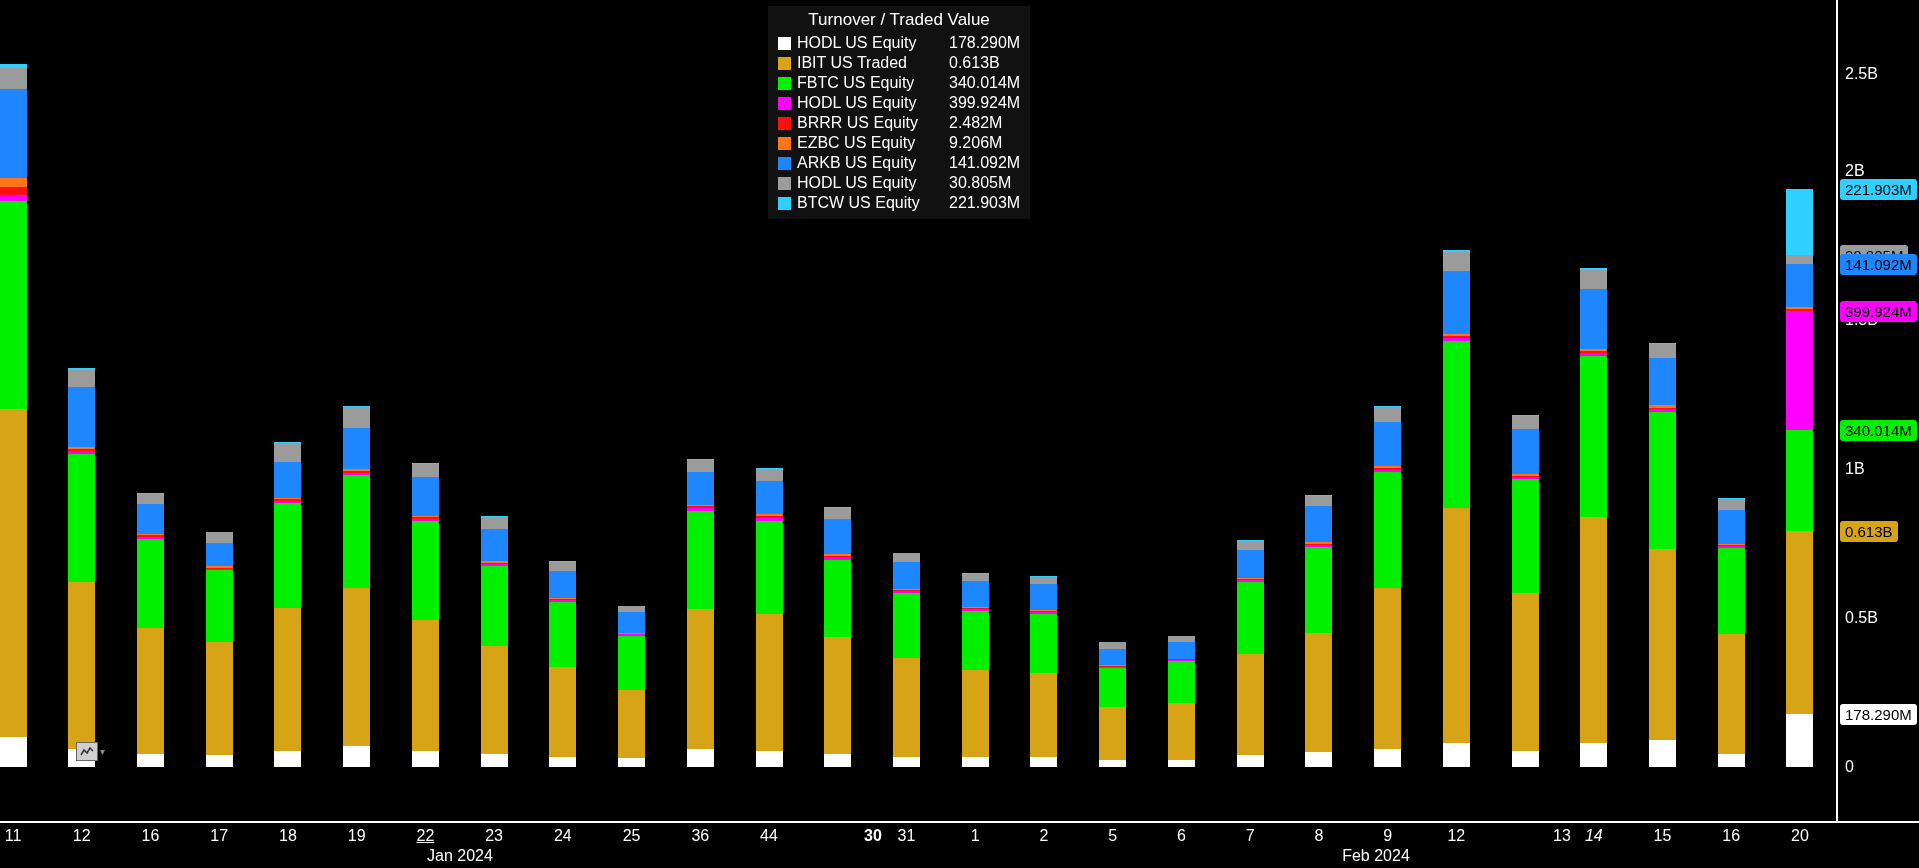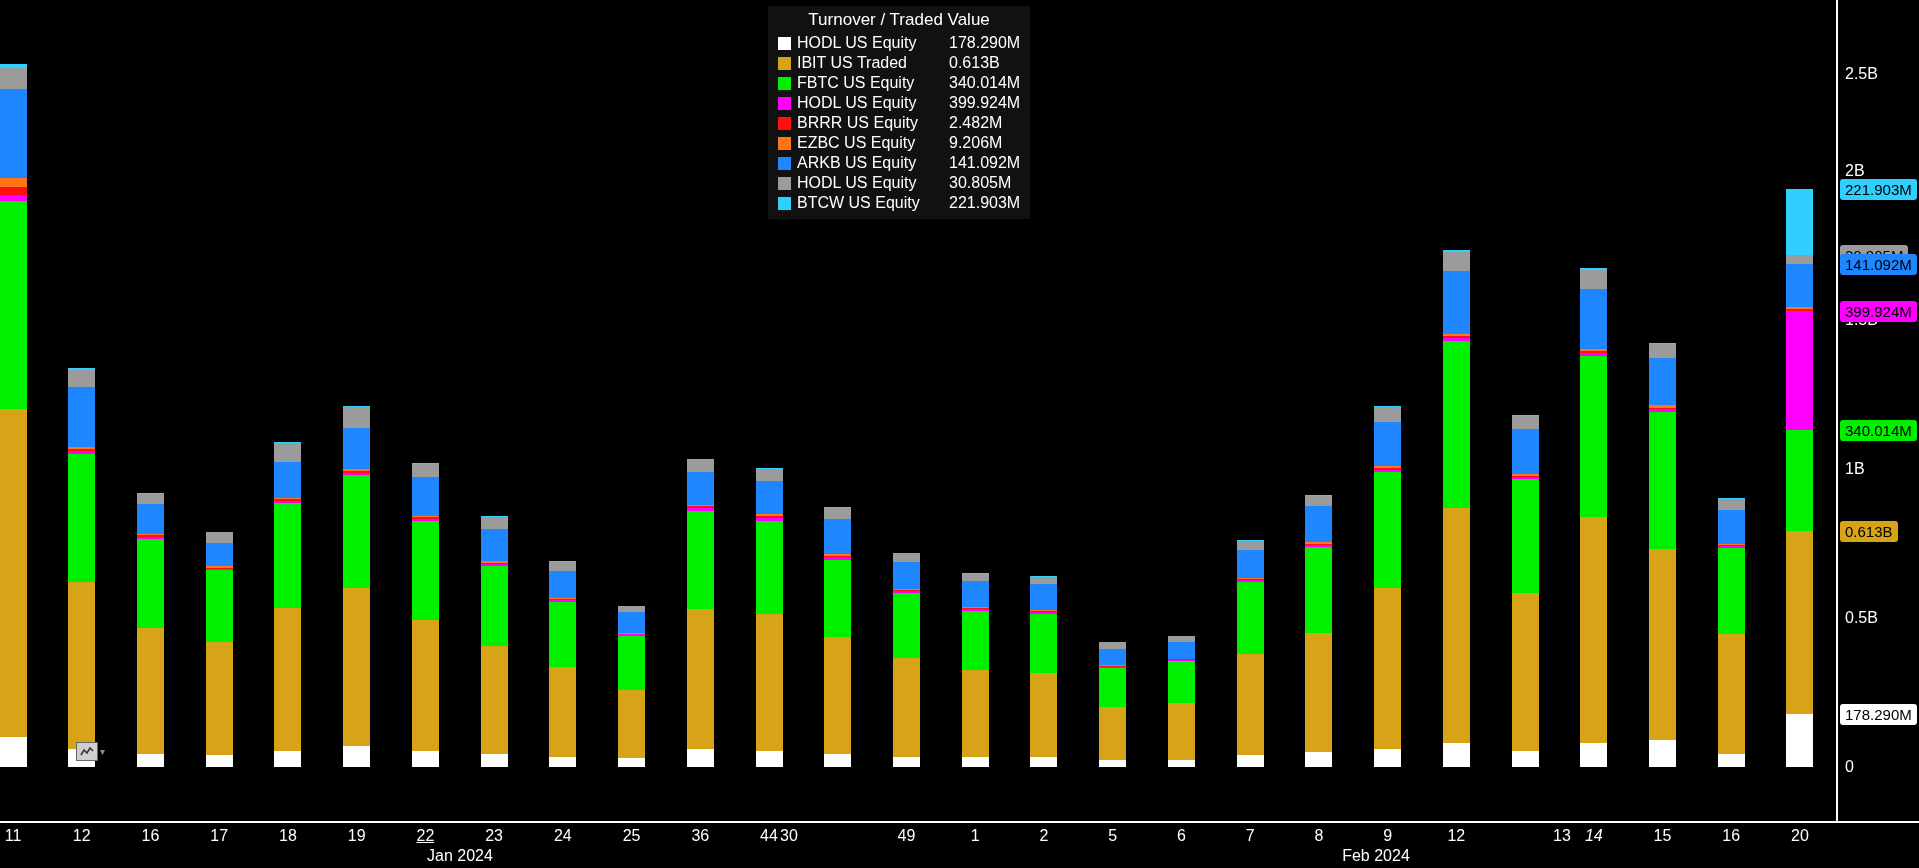--- a/index.html
+++ b/index.html
@@ -356,22 +356,22 @@
       <div class="xlabel" style="left: 150.46px;">16</div>
       <div class="xlabel" style="left: 219.19px;">17</div>
       <div class="xlabel" style="left: 287.92px;">18</div>
       <div class="xlabel" style="left: 356.65px;">19</div>
       <div class="xlabel" style="left: 425.38px; text-decoration: underline;">22</div>
       <div class="xlabel" style="left: 494.11px;">23</div>
       <div class="xlabel" style="left: 562.84px;">24</div>
       <div class="xlabel" style="left: 631.57px;">25</div>
       <div class="xlabel" style="left: 700.3px;">36</div>
       <div class="xlabel" style="left: 769.03px;">44</div>
-      <div class="xlabel" style="left: 789px;">30</div>
-      <div class="xlabel" style="left: 906.49px;">49</div>
+      <div class="xlabel" style="left: 873px; font-weight: bold;">30</div>
+      <div class="xlabel" style="left: 906.49px;">31</div>
       <div class="xlabel" style="left: 975.22px;">1</div>
       <div class="xlabel" style="left: 1043.95px;">2</div>
       <div class="xlabel" style="left: 1112.68px;">5</div>
       <div class="xlabel" style="left: 1181.41px;">6</div>
       <div class="xlabel" style="left: 1250.14px;">7</div>
       <div class="xlabel" style="left: 1318.87px;">8</div>
       <div class="xlabel" style="left: 1387.6px;">9</div>
       <div class="xlabel" style="left: 1456.33px;">12</div>
       <div class="xlabel" style="left: 1562px;">13</div>
       <div class="xlabel" style="left: 1593.79px; font-style: italic;">14</div>

